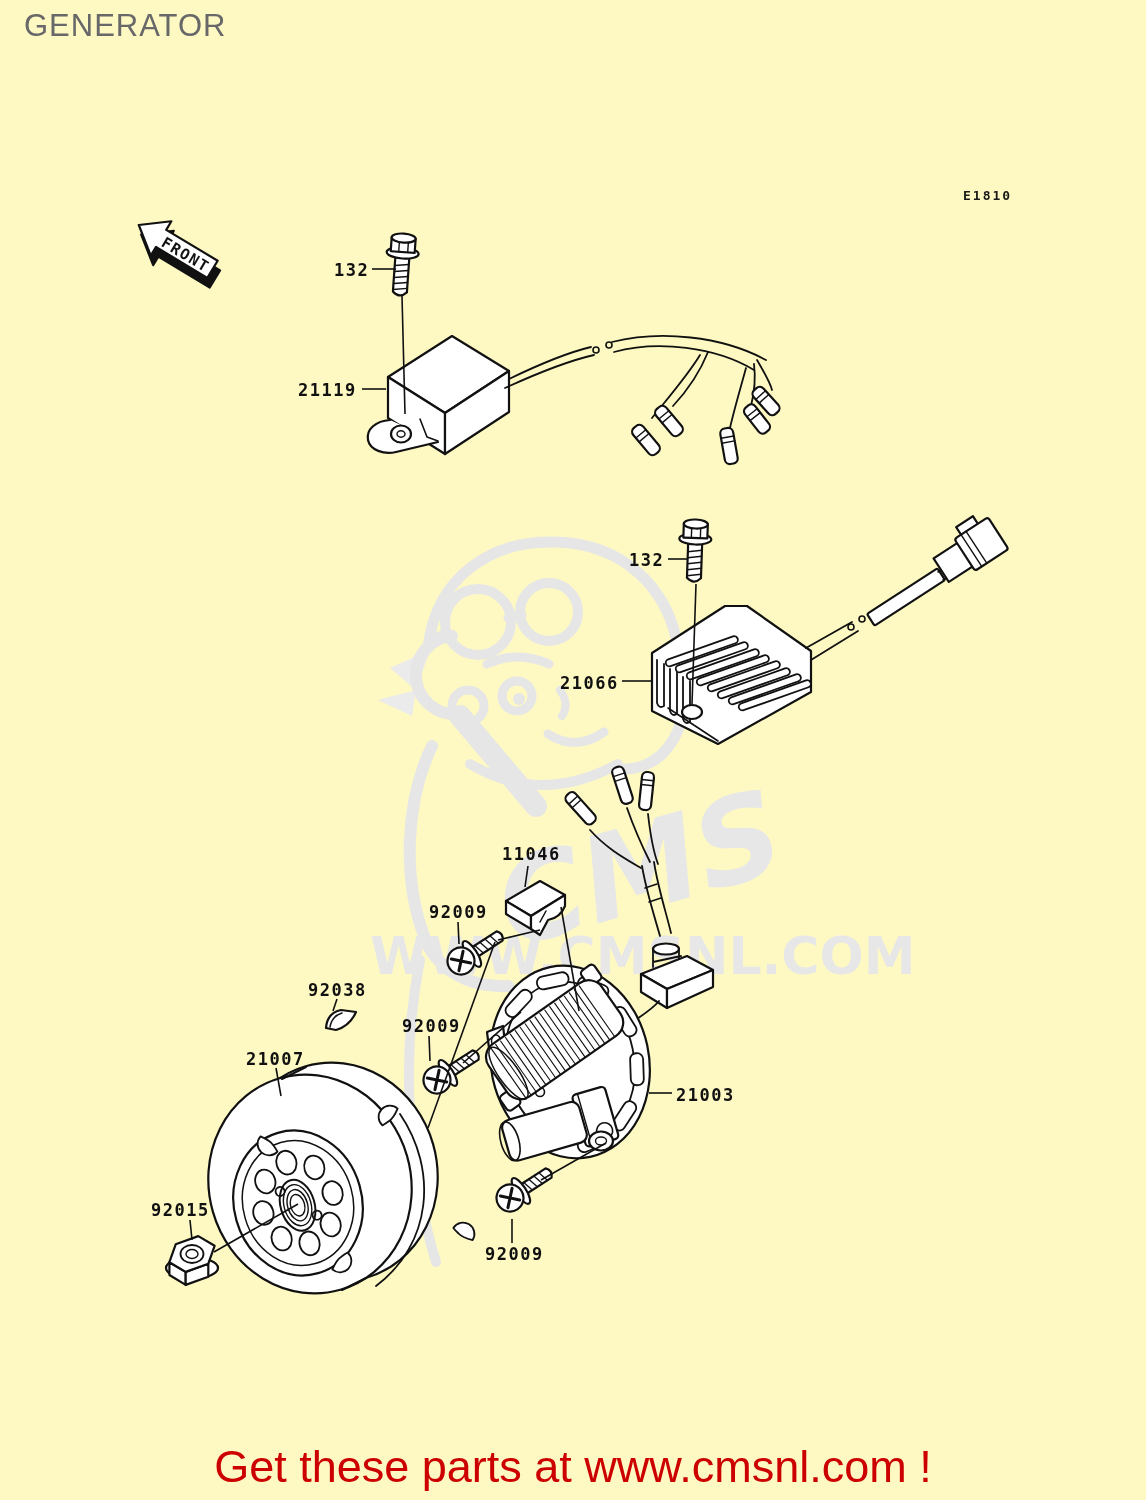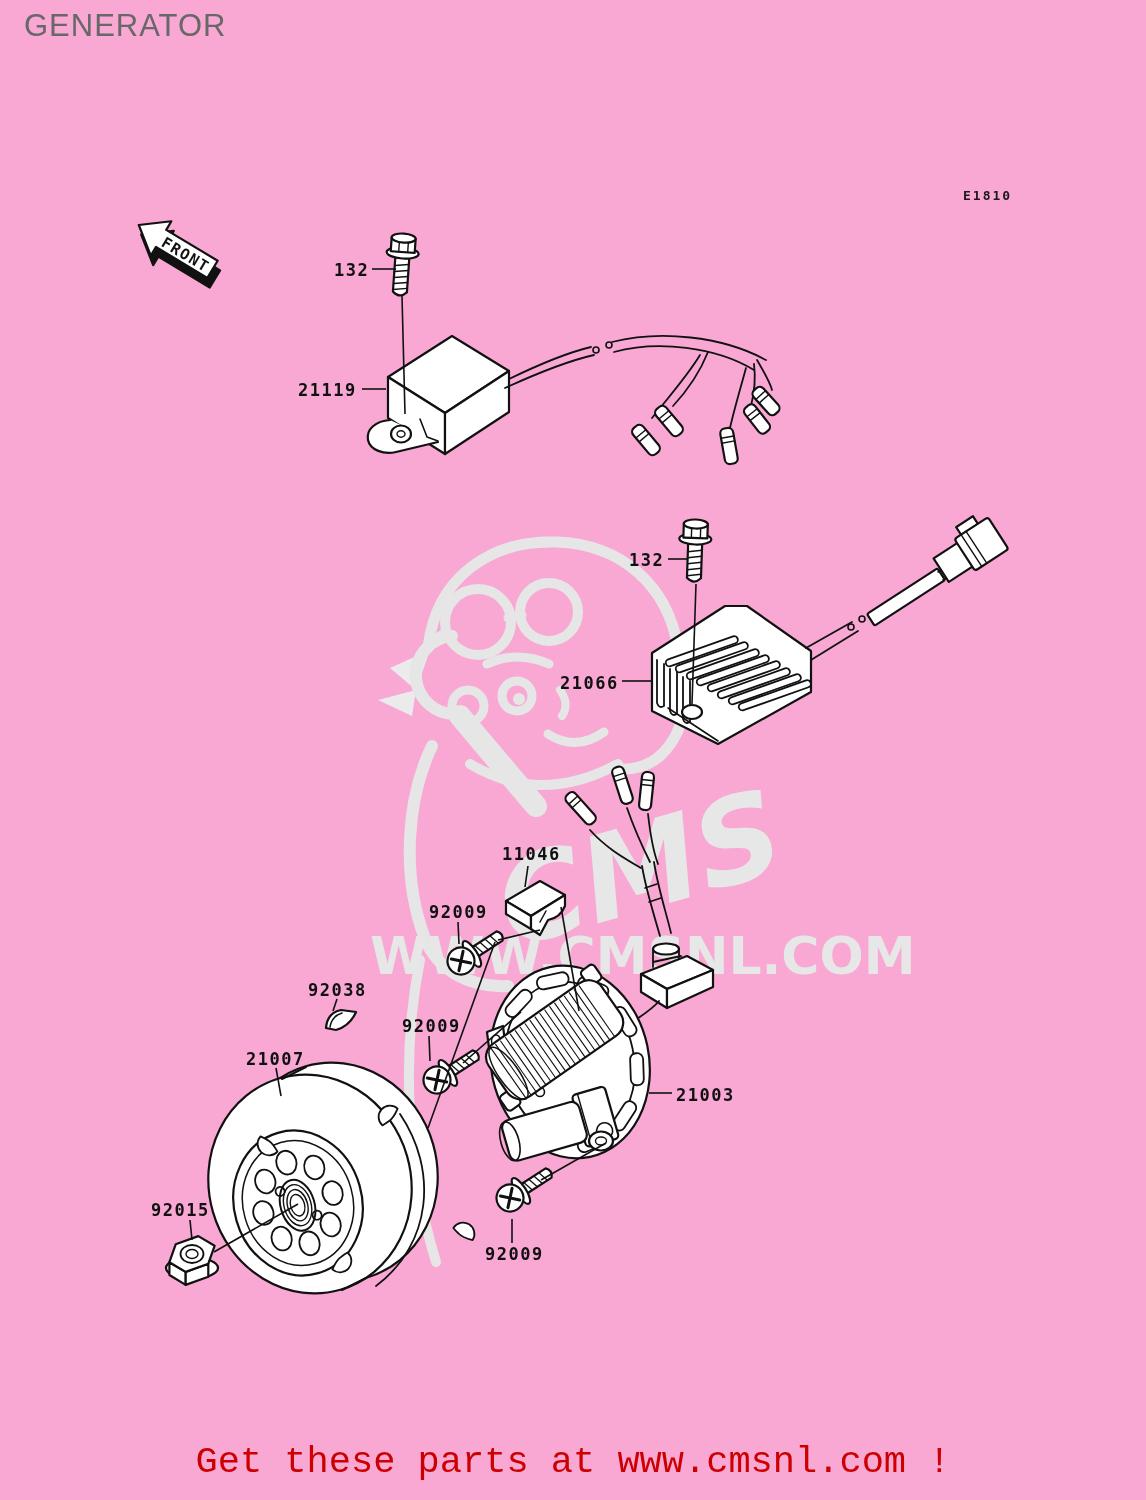--- a/index.html
+++ b/index.html
@@ -1,23 +1,23 @@
 <!DOCTYPE html>
 <html><head>
 <meta charset="utf-8">
 <style>
   html,body{margin:0;padding:0;background:#ffffff;}
-  .page{position:relative;width:1146px;height:1500px;background:#f9a8d4;overflow:hidden;
+  .page{position:relative;width:1146px;height:1500px;background:#fef9c3;overflow:hidden;
         font-family:"Liberation Sans", sans-serif;}
   .page-title{position:absolute;left:24px;top:8px;font-size:31px;font-weight:400;
               color:#686868;letter-spacing:1px;margin:0;}
   .diagram-code{position:absolute;left:963px;top:188px;font-family:"DejaVu Sans Mono",monospace;
               font-size:13px;font-weight:bold;color:#1a1a1a;letter-spacing:2px;}
   .footer-banner{position:absolute;left:0;top:1441px;width:100%;text-align:center;
-              font-size:37px;color:#cc0000;font-family:Liberation Mono, monospace;}
+              font-size:45px;color:#cc0000;font-family:Liberation Sans, sans-serif;}
   svg{position:absolute;left:0;top:0;}
   svg text.plabel{font-family:"DejaVu Sans Mono",monospace;font-size:17px;font-weight:bold;
               letter-spacing:1.5px;fill:#111;}
   svg text.wm-big{font-family:"DejaVu Sans",sans-serif;font-size:118px;font-weight:bold;
               font-style:italic;fill:#e7e7e7;}
   svg text.wm-url{font-family:"DejaVu Sans",sans-serif;font-size:52px;font-weight:bold;fill:#e7e7e7;}
   svg text.front-text{font-family:"DejaVu Sans Mono",monospace;font-size:15px;font-weight:bold;
               letter-spacing:1.5px;fill:#111;}
 </style>
 </head>

